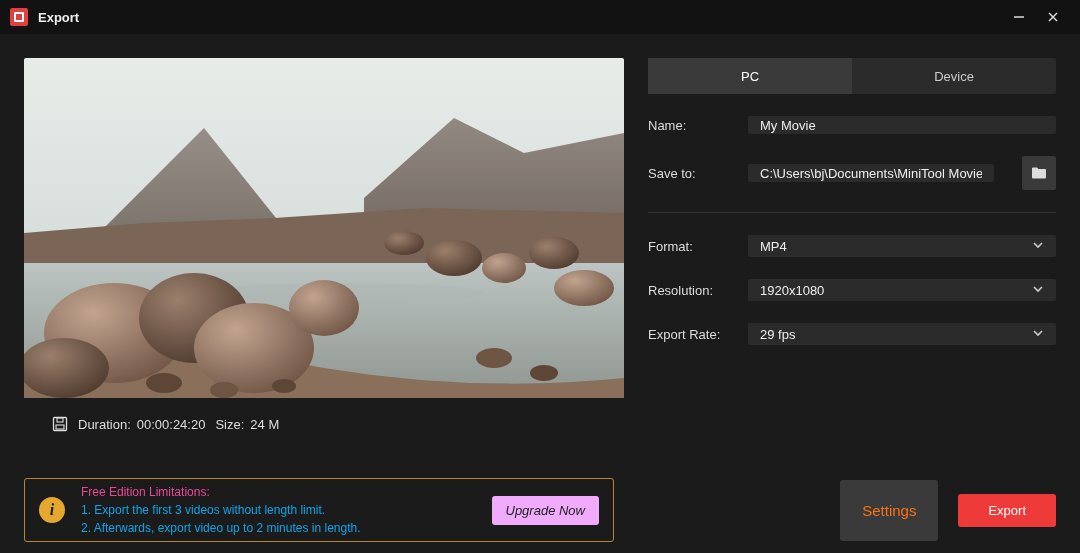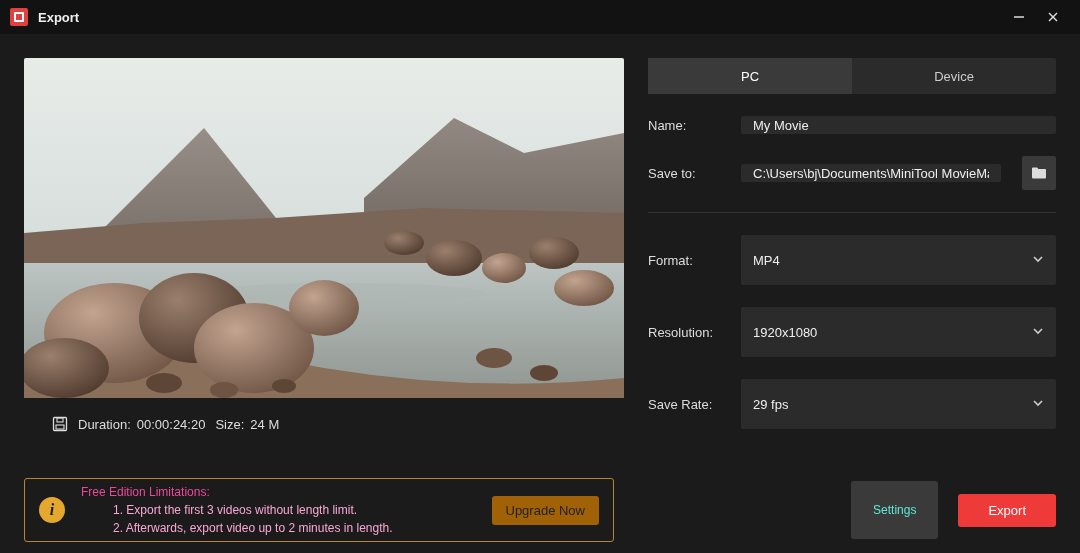--- a/index.html
+++ b/index.html
@@ -21,40 +21,40 @@
   .preview svg { position:absolute; inset:0; }
   .info-row { display:flex; align-items:center; gap: 10px; margin-top: 18px; font-size:13px; color:#ddd;padding-left:28px;}
   .disk-icon { width:16px; height:16px; color:#ddd; }
 
   .right { flex:1; display:flex; flex-direction:column; }
 
   .tabs { display:flex; height:36px; background: #2b2b2b; border-radius:2px; }
   .tab { flex:1; display:flex; align-items:center; justify-content:center; font-size:13px; color:#ccc; }
   .tab.active { background: #3a3a3a; color:#fff; }
 
-  .field-row { display:flex; align-items:center; margin-top: 22px; gap: 17px; }
+  .field-row { display:flex; align-items:center; margin-top: 22px; gap: 24px; }
   .field-label { width: 76px; font-size:13px; color:#ddd; }
   .input { flex:1; height:18px; background:#2b2b2b; border:none; color:#eee; font-size:13px; padding: 0 12px; border-radius:2px; }
   .browse-btn { width:34px; height:34px; background:#3a3a3a; border-radius:2px; display:flex; align-items:center; justify-content:center; color:#ddd; margin-left:4px;}
   .divider { height:1px; background:#333; margin: 22px 0 0 0; }
 
-  .select { flex:1; height:50px; background:#2b2b2b; border-radius:2px; display:flex; align-items:center; padding:0 12px; color:#eee; font-size:13px; position:relative;}
+  .select { flex:1; height:22px; background:#2b2b2b; border-radius:2px; display:flex; align-items:center; padding:0 12px; color:#eee; font-size:13px; position:relative;}
   .select .chev { margin-left:auto; color:#ccc; }
 
   
   .footer { height: 86px; padding: 0 24px; display:flex; align-items:center; gap: 20px; }
   .limit-box { width:590px; height:64px; border:1px solid #b8862b; border-radius:3px; display:flex; align-items:center; padding: 0 14px; gap: 16px; }
   .info-icon { width:26px; height:26px; border-radius:50%; background:#e5a82f; display:flex; align-items:center; justify-content:center; color:#1b1b1b; font-weight:700; font-size:16px; font-family: Georgia, serif; font-style:italic; }
   .limit-text { font-size:12px; line-height:1.5; }
   .limit-text .hdr { color:#ec4899; }
-  .limit-text .ln { color:#f9a8d4;margin-left:32px; }
-  .upgrade-btn { margin-left:auto; background:#a16207; color:#222; border:none; padding: 7px 14px; font-size:13px; border-radius:3px; font-weight:500; }
+  .limit-text .ln { color:#0ea5e9; }
+  .upgrade-btn { margin-left:auto; background:#f0abfc; color:#222; border:none; padding: 7px 14px; font-size:13px; border-radius:3px; font-weight:500;font-style:italic; }
 
   .footer-spacer { flex:1; }
-  .settings-btn { background:#3a3a3a; color:#5eead4; border:none; padding: 22px 22px; font-size:12px; border-radius:3px; }
+  .settings-btn { background:#3a3a3a; color:#f97316; border:none; padding: 22px 22px; font-size:15px; border-radius:3px; }
   .export-btn  { background:#ef3a3a; color:#fff; border:none; padding: 9px 30px; font-size:13px; border-radius:3px; }
   .trunc { white-space:nowrap; overflow:hidden; text-overflow:clip; }
 </style>
 </head>
 <body>
 
 <div class="window">
 
   <div class="titlebar">
     <div class="app-icon">
@@ -195,21 +195,21 @@
           <span>1920x1080</span>
           <span class="chev">
             <svg width="12" height="12" viewBox="0 0 12 12">
                 <path d="M2 4 L6 8 L10 4" stroke="#ccc" stroke-width="1.6" fill="none"></path>
               </svg>
           </span>
         </div>
       </div>
 
       <div class="field-row">
-        <div class="field-label">Save Rate:</div>
+        <div class="field-label">Export Rate:</div>
         <div class="select">
           <span>29 fps</span>
           <span class="chev">
             <svg width="12" height="12" viewBox="0 0 12 12">
                 <path d="M2 4 L6 8 L10 4" stroke="#ccc" stroke-width="1.6" fill="none"></path>
               </svg>
           </span>
         </div>
       </div>
     </div>

